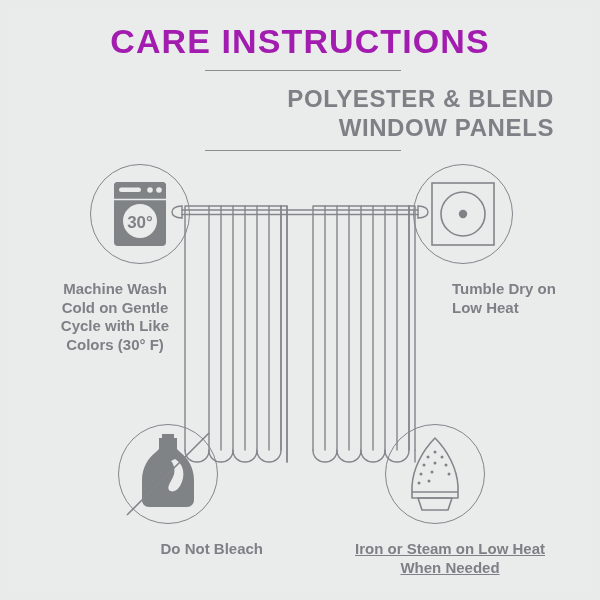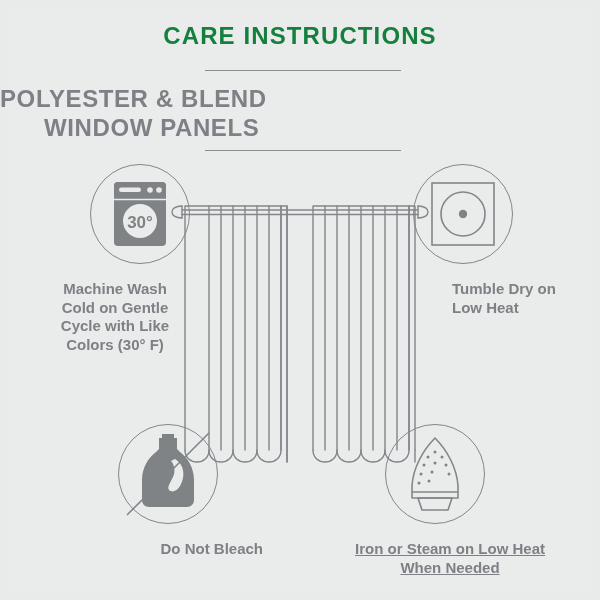--- a/index.html
+++ b/index.html
@@ -28,48 +28,48 @@
     background: #eaecec;
   }
 
   
   .title-main {
     position: absolute;
     left: 0;
     top: 22px;
     width: 600px;
     text-align: center;
-    font-size: 24px;
+    font-size: 34px;
     font-weight: bold;
     letter-spacing: 1.1px;
-    color: #15803d;
+    color: #a21caf;
   }
   .rule {
     position: absolute;
     left: 205px;
     width: 196px;
     height: 1px;
     background: #8a8e91;
   }
   .rule-top { top: 70px; }
   .rule-bottom { top: 150px; }
 
   .title-sub {
     position: absolute;
     left: 0;
     width: 554px;
-    text-align: left;
+    text-align: right;
     font-size: 24px;
     font-weight: bold;
     letter-spacing: 0.6px;
     color: #7d8185;
     line-height: 30px;
   }
   .title-sub-1 { top: 84px; }
-  .title-sub-2 { top: 113px; margin-left: 44px; }
+  .title-sub-2 { top: 113px; }
 
   
   .badge {
     position: absolute;
     width: 100px;
     height: 100px;
     border-radius: 50%;
     border: 1.4px solid #82868a;
     box-sizing: border-box;
   }

